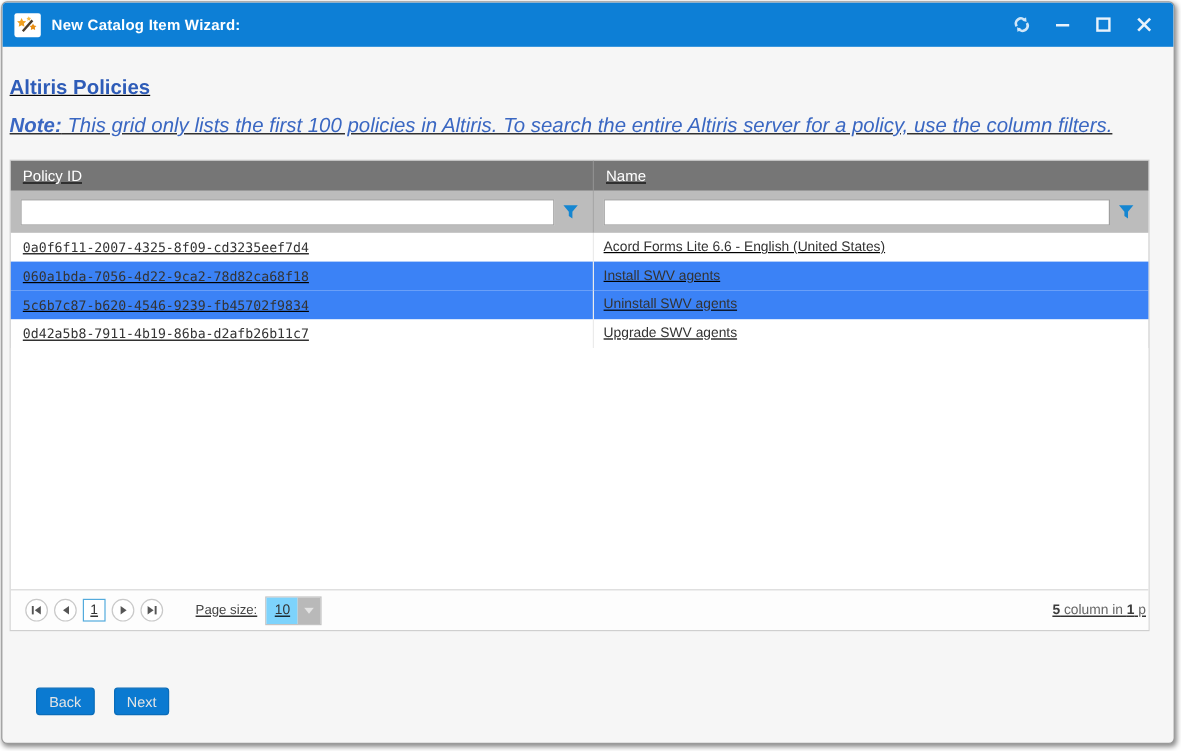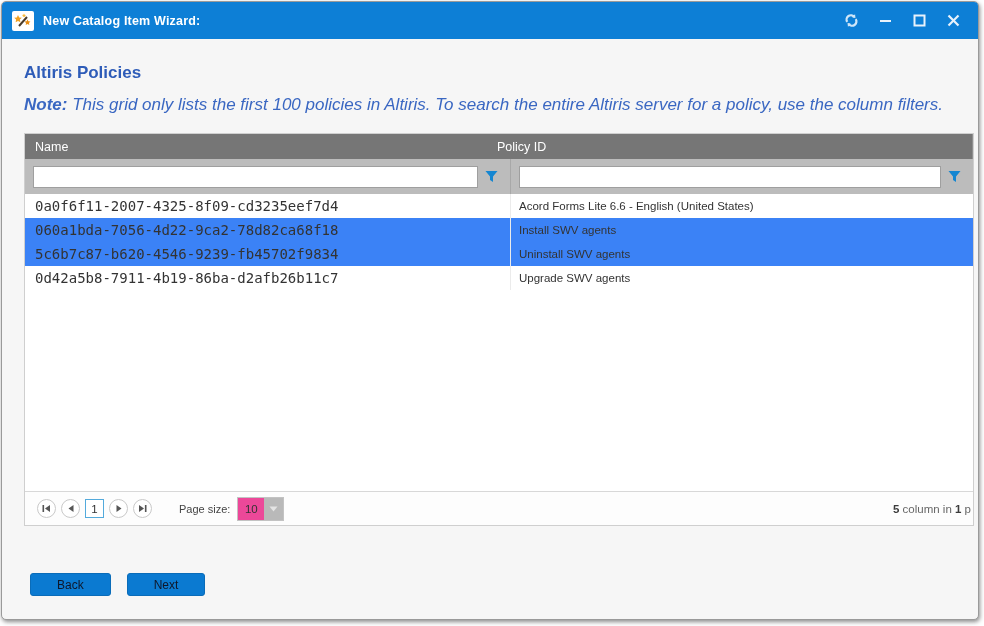--- a/index.html
+++ b/index.html
@@ -22,21 +22,21 @@
     display:flex; align-items:center; justify-content:center; margin-right:9px;
   }
   .title-text { color:#ffffff; font-weight:bold; font-size:12.5px; letter-spacing:.2px; }
   .titlebar-spacer { flex:1; }
   .tb-btn {
     width:30px; height:26px; display:flex; align-items:center; justify-content:center;
     cursor:pointer; margin-left:4px;
   }
 
   
-  .content { flex:1; padding:0 22px; position:relative; }
+  .content { flex:1; padding:0 6px; position:relative;text-decoration:underline; }
   .page-heading { color:#2e5cb8; font-weight:bold; font-size:17px; margin-top:24px; }
   .instruction { margin-top:28px; font-size:12px; color:#3a3a3a; }
   .instruction b { color:#1c1c1c; }
   .note { margin-top:12px; font-size:17px; font-style:italic; color:#3a67c2; }
   .note b { font-weight:bold; }
 
   
   .grid {
     margin-top:18px; width:950px; height:393px; background:#ffffff;
     border:1px solid #cfcfcf; display:flex; flex-direction:column;
@@ -55,21 +55,21 @@
   .filter-input {
     flex:1; height:22px; border:1px solid #9f9f9f; background:#ffffff;
     font-size:11.5px; padding:0 5px; outline:none; font-family:"Liberation Sans", sans-serif;
   }
   .funnel-btn { width:26px; height:24px; display:flex; align-items:center; justify-content:center; cursor:pointer; }
 
   .grid-body { flex:none; }
   .grid-row { display:flex; height:24px; font-size:11.5px; color:#333333; }
   .grid-row.alt { background:#3b82f6; }
   .grid-row .cell { display:flex; align-items:center; overflow:hidden; white-space:nowrap; }
-  .cell.c1 { width:486px; padding-left:10px; font-family:"DejaVu Sans Mono", monospace; font-size:14px;
+  .cell.c1 { width:486px; padding-left:10px; font-family:"DejaVu Sans Mono", monospace; font-size:11px;
              border-right:1px solid #ebebeb;text-align:right; }
   .cell.c2 { flex:1; padding-left:8px; }
 
   .grid-filler { flex:1; background:#ffffff; }
 
   .pager {
     flex:none; height:34px; border-top:1px solid #d8d8d8; background:#fdfdfd;
     display:flex; align-items:center; padding:0 8px 0 12px; overflow:hidden;
   }
   .pg-circle {
@@ -78,38 +78,38 @@
     margin-right:5px; cursor:pointer; flex:none;
   }
   .pg-page {
     width:19px; height:19px; border:1px solid #53aadc; background:#ffffff;
     display:flex; align-items:center; justify-content:center; font-size:11.5px; color:#333;
     margin-right:5px; cursor:pointer; flex:none;
   }
   .pagesize-label { margin-left:22px; font-size:11px; color:#444444; }
   .pagesize-combo { display:flex; margin-left:7px; height:24px; border:1px solid #c3c3c3; }
   .pagesize-value {
-    width:26px; background:#ec4899; display:flex; align-items:center; justify-content:center;
+    width:26px; background:#7dd3fc; display:flex; align-items:center; justify-content:center;
     font-size:11.5px; color:#333;
   }
   .pagesize-arrow {
     width:19px; background:#b9b9b9; display:flex; align-items:center; justify-content:center; cursor:pointer;
   }
   .pager-summary {
     margin-left:auto; font-size:11.5px; color:#666666; white-space:nowrap;
     flex:none; margin-right:-6px;
   }
   .pager-summary b { color:#3c3c3c; }
 
   
   .footer { flex:none; height:60px; padding:14px 0 0 28px; display:flex; align-items:flex-start; }
   .btn {
-    min-width:42px; height:23px; background:#0b7ad1; color:#0f172a; border:1px solid #0a6cb9;
+    min-width:42px; height:23px; background:#0b7ad1; color:#e5e5e5; border:1px solid #0a6cb9;
     border-radius:3px; font-size:12px; font-family:"Liberation Sans", sans-serif;
-    padding:0 26px; margin-right:16px; cursor:pointer;
+    padding:0 10px; margin-right:16px; cursor:pointer;
   }
 </style>
 </head>
 <body>
 
 <div class="window">
 
   <div class="titlebar">
     <div class="app-icon">
       <svg width="18" height="16" viewBox="0 0 18 16">
@@ -151,22 +151,22 @@
     <div class="page-heading">Altiris Policies</div>
 
 
     <div class="note">
       <b>Note:</b><span> This grid only lists the first 100 policies in Altiris. To search the entire Altiris server for a policy, use the column filters.</span>
     </div>
 
     <div class="grid">
 
       <div class="grid-header">
+        <div class="hcell c1">Policy ID</div>
         <div class="hcell c2">Name</div>
-        <div class="hcell c1">Policy ID</div>
       </div>
 
       <div class="filter-row">
         <div class="fcell c1">
           <input class="filter-input" type="text" value="" style="">
           <div class="funnel-btn">
             <svg width="13" height="13" viewBox="0 0 13 13">
                 <path d="M0.5 1 H12.5 L8 6.5 V12 L5 10 V6.5 Z" fill="#1586d1"></path>
               </svg>
           </div>

